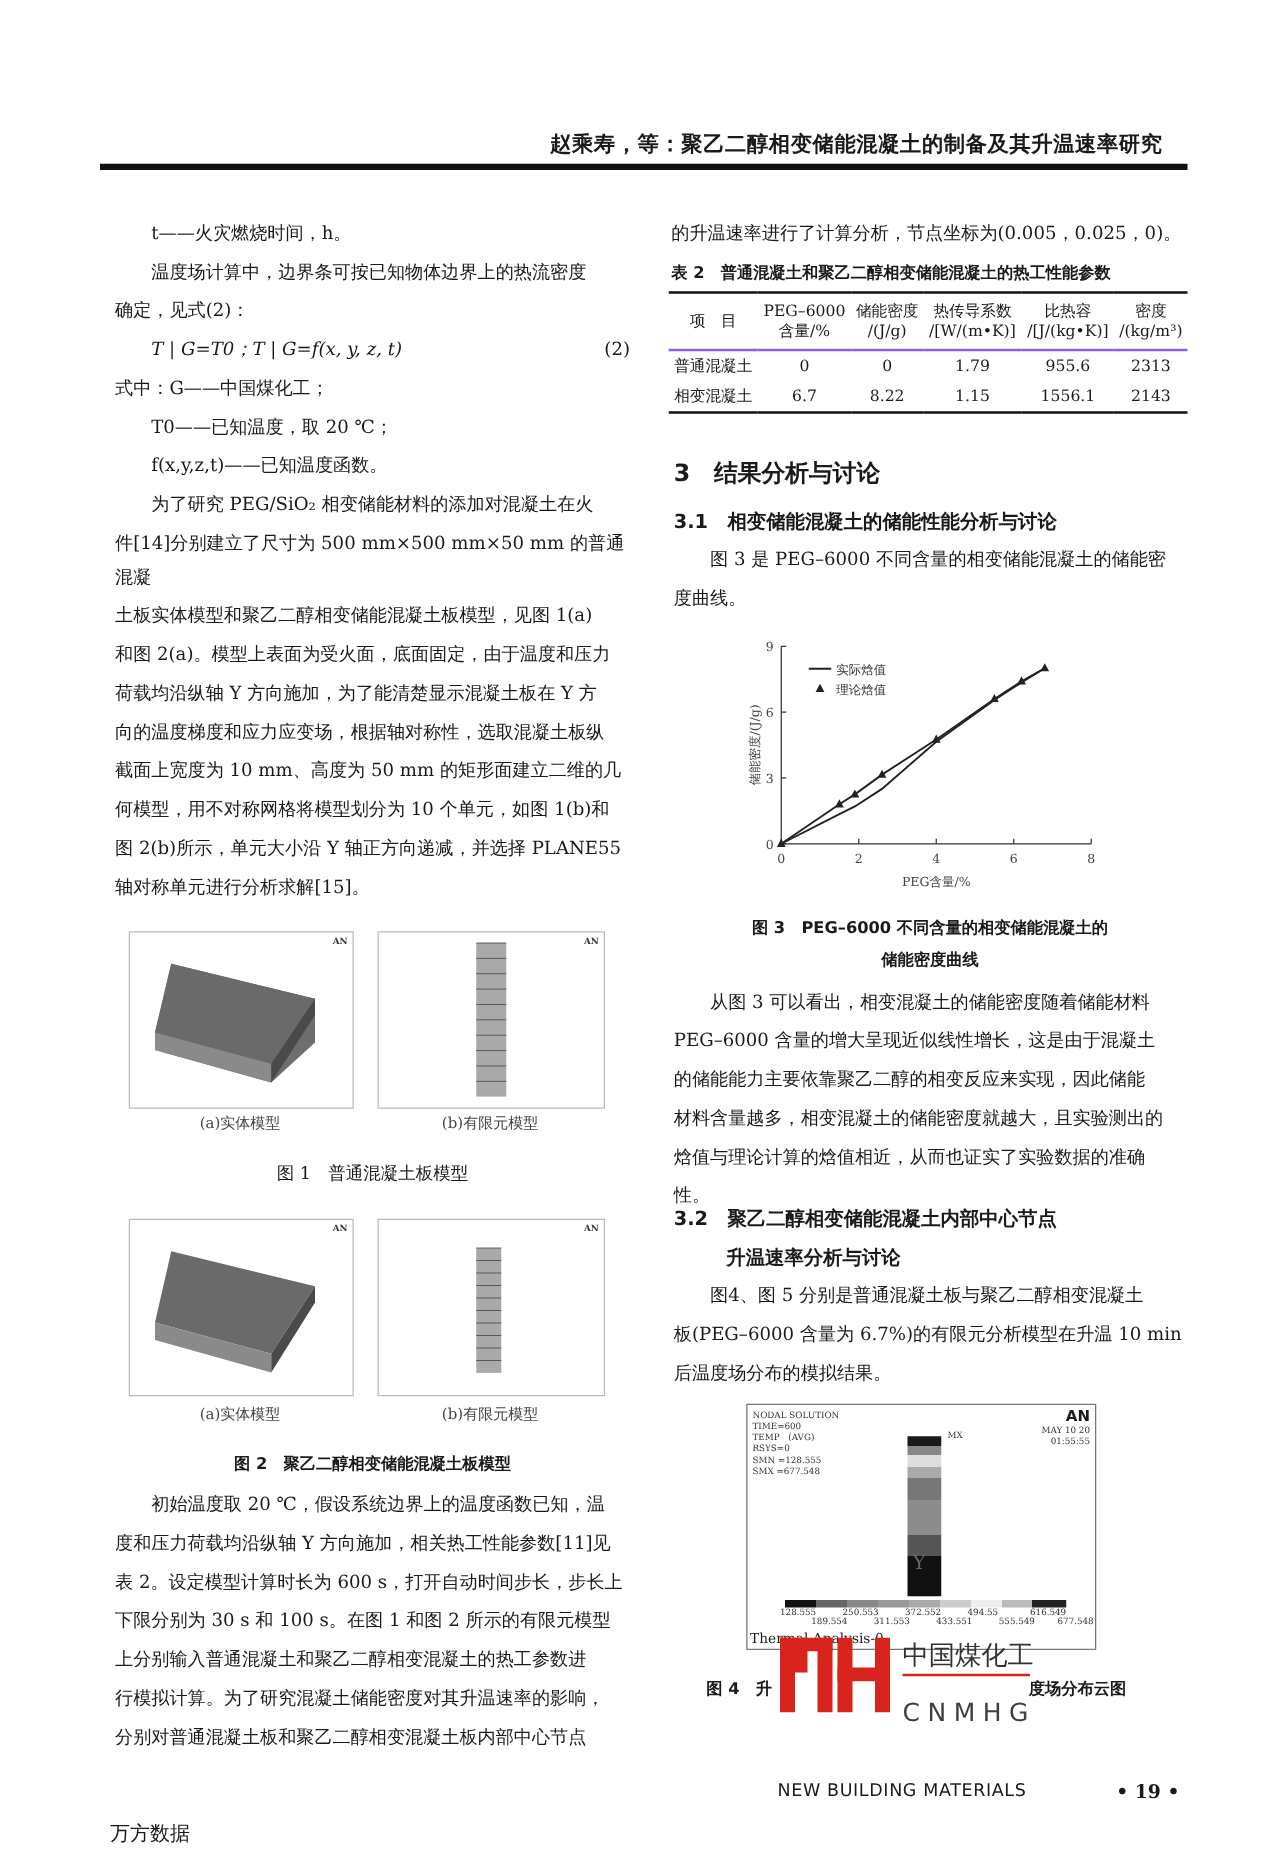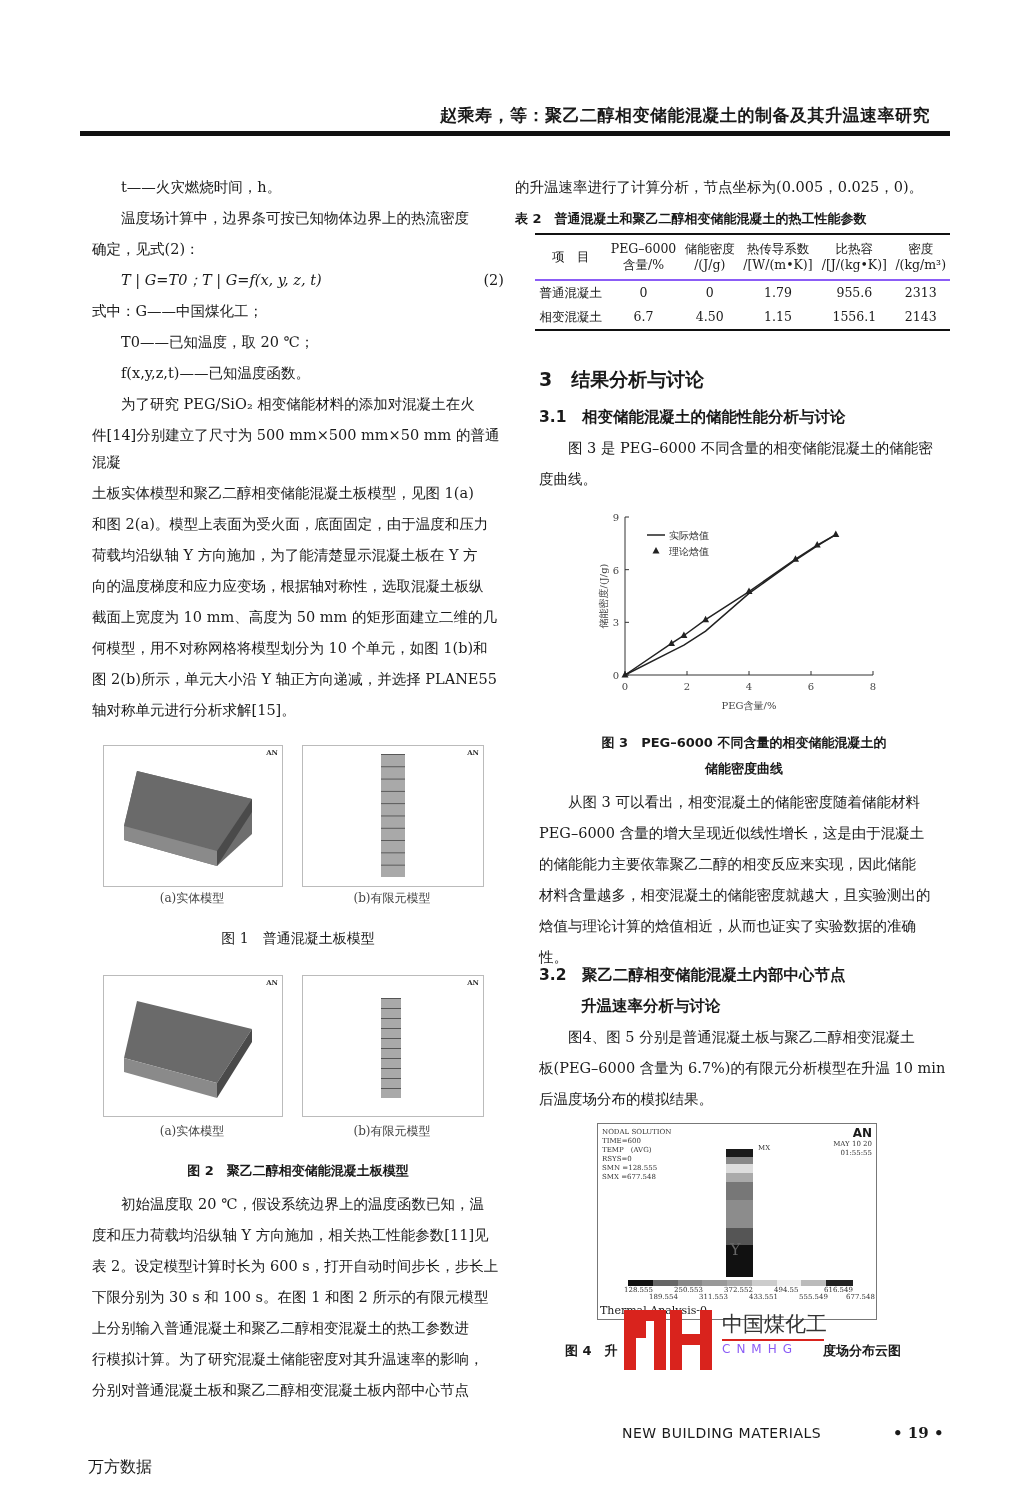--- a/index.html
+++ b/index.html
@@ -99,21 +99,21 @@
 <div class="col" style="left:88px;top:1187px;width:420px;">
   <p class="ind">初始温度取 20 ℃，假设系统边界上的温度函数已知，温</p>
   <p>度和压力荷载均沿纵轴 Y 方向施加，相关热工性能参数[11]见</p>
   <p>表 2。设定模型计算时长为 600 s，打开自动时间步长，步长上</p>
   <p>下限分别为 30 s 和 100 s。在图 1 和图 2 所示的有限元模型</p>
   <p>上分别输入普通混凝土和聚乙二醇相变混凝土的热工参数进</p>
   <p>行模拟计算。为了研究混凝土储能密度对其升温速率的影响，</p>
   <p>分别对普通混凝土板和聚乙二醇相变混凝土板内部中心节点</p>
 </div>
 
-<div class="col" style="left:511px;top:170px;width:418px;">
+<div class="col" style="left:533px;top:170px;width:418px;">
   <p>的升温速率进行了计算分析，节点坐标为(0.005，0.025，0)。</p>
   <p class="tcap">表 2　普通混凝土和聚乙二醇相变储能混凝土的热工性能参数</p>
 </div>
 
 <div class="abs" style="left:535px;top:233px;">
   <table class="t2">
     <thead>
       <tr>
         <th><span>项　目</span></th>
         <th><span>PEG–6000</span><br><span>含量/%</span></th>
@@ -128,21 +128,21 @@
         <td>普通混凝土</td>
         <td>0</td>
         <td>0</td>
         <td>1.79</td>
         <td>955.6</td>
         <td>2313</td>
       </tr>
       <tr>
         <td>相变混凝土</td>
         <td>6.7</td>
-        <td>4.50</td>
+        <td>8.22</td>
         <td>1.15</td>
         <td>1556.1</td>
         <td>2143</td>
       </tr>
     </tbody>
   </table>
 </div>
 
 <div class="col" style="left:535px;top:358px;width:418px;">
   <p class="sec3" style="line-height:34px;">3　结果分析与讨论</p>
@@ -258,18 +258,18 @@
     <rect x="2" y="0" width="12" height="60" fill="#d9231d"></rect>
     <rect x="2" y="0" width="42" height="11" fill="#d9231d"></rect>
     <rect x="32" y="0" width="12" height="60" fill="#d9231d"></rect>
     <rect x="48" y="0" width="12" height="60" fill="#d9231d"></rect>
     <rect x="48" y="24" width="40" height="11" fill="#d9231d"></rect>
     <rect x="78" y="0" width="12" height="60" fill="#d9231d"></rect>
     <rect x="14" y="0" width="10" height="28" fill="#d9231d"></rect>
   </svg>
   <div class="abs" style="left:100px;top:0;font-size:21px;font-family:'DejaVu Sans',sans-serif;color:#333;white-space:nowrap;">中国煤化工</div>
   <div class="abs" style="left:100px;top:29px;width:102px;height:2px;background:#d9231d;"></div>
-  <div class="abs" style="left:100px;top:32px;font-size:12px;font-family:'DejaVu Sans',sans-serif;color:#8b5cf6;letter-spacing:6px;white-space:nowrap;">CNMHG</div>
+  <div class="abs" style="left:100px;top:48px;font-size:20px;font-family:'DejaVu Sans',sans-serif;color:#404040;letter-spacing:6px;white-space:nowrap;">CNMHG</div>
 </div>
 
 <div class="abs footer-journal" style="left:622px;top:1425px;">NEW BUILDING MATERIALS</div>
 <div class="abs" style="left:893px;top:1424px;font-size:15px;font-weight:bold;">• 19 •</div>
 <div class="abs" style="left:88px;top:1457px;font-size:16px;font-family:'DejaVu Sans',sans-serif;">万方数据</div>
 
 </body></html>

